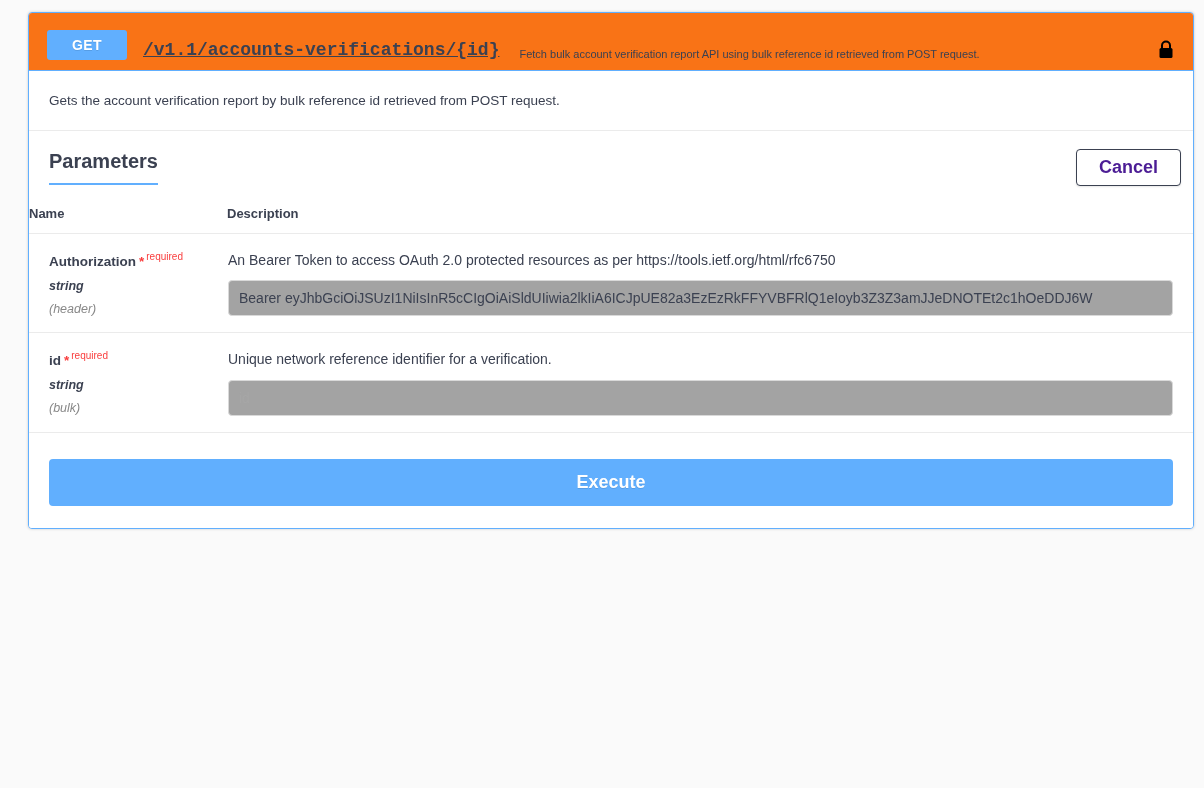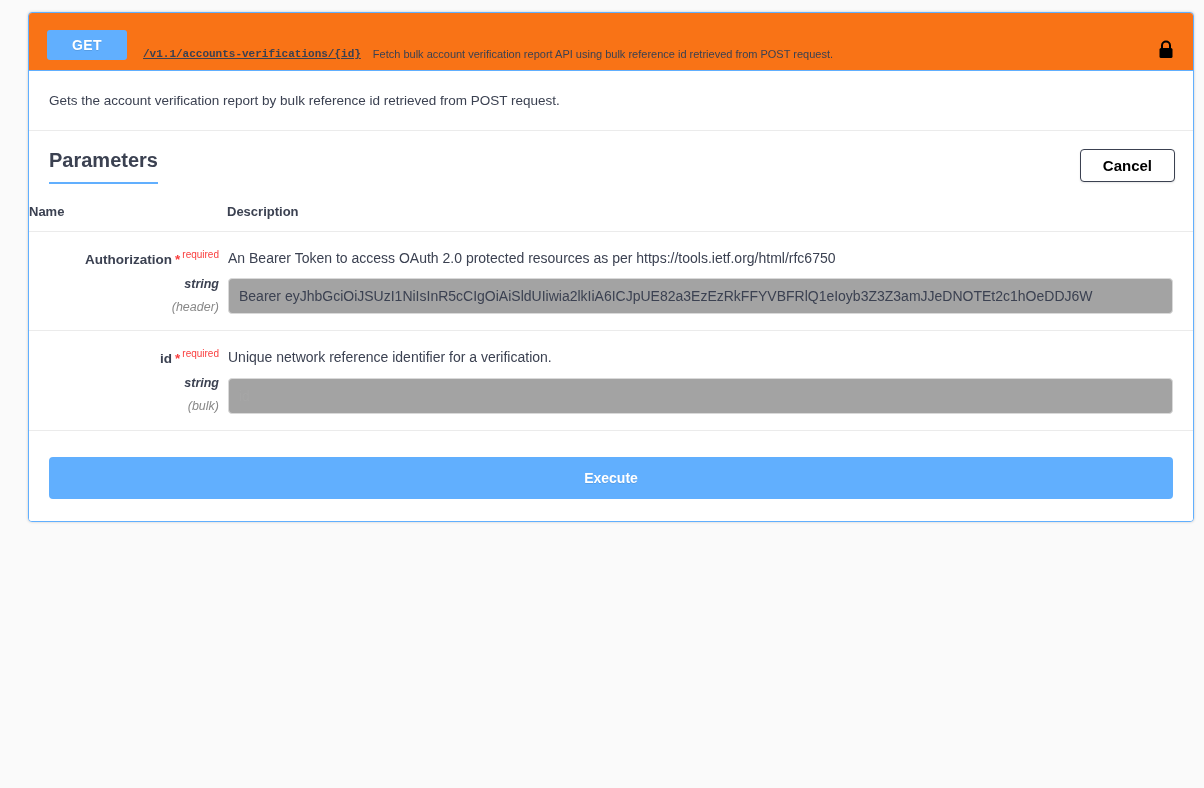--- a/index.html
+++ b/index.html
@@ -50,25 +50,25 @@
     letter-spacing: 0.4px;
     text-align: center;
     border-radius: 3px;
     min-width: 80px;
     padding: 7px 0;
     margin-right: 16px;
     text-shadow: 0 1px 0 rgba(0,0,0,0.1);
   }
   .op-path {
     font-family: "Liberation Mono", monospace;
-    font-size: 11px;
+    font-size: 18px;
     font-weight: bold;
     color: #3b4151;
     text-decoration: underline;
-    margin-right: 12px;
+    margin-right: 20px;
     white-space: nowrap;
   }
   .op-desc {
     font-size: 11px;
     color: #3b4151;
     flex: 1 1 auto;
     white-space: nowrap;
     overflow: hidden;
     text-overflow: ellipsis;
   }
@@ -88,37 +88,37 @@
   }
   .op-summary-text {
     font-size: 13.5px;
     color: #3b4151;
     padding: 22px 20px 22px 20px;
     border-bottom: 1px solid #ebebeb;
   }
 
   .params-header-wrap {
     display: flex;
-    align-items: flex-start;
+    align-items: center;
     justify-content: space-between;
-    padding: 18px 18px 0 20px;
+    padding: 18px 12px 0 20px;
   }
   .params-title {
     font-size: 20px;
     font-weight: bold;
     color: #3b4151;
     padding-bottom: 10px;
     border-bottom: 2px solid #61affe;
     display: inline-block;
     margin: 0;
   }
   .btn-cancel {
-    font-size: 15px;
-    font-weight: bold;
-    color: #000000;
+    font-size: 18px;
+    font-weight: bold;
+    color: #4c1d95;
     background: #ffffff;
     border: 1px solid #3b4151;
     border-radius: 4px;
     padding: 7px 22px;
     cursor: pointer;
     box-shadow: 0 1px 2px rgba(0,0,0,0.1);
     font-family: "Liberation Sans", sans-serif;
   }
 
   table.params-table {
@@ -140,21 +140,20 @@
   table.params-table td {
     vertical-align: top;
     border-bottom: 1px solid #ebebeb;
     padding-top: 16px;
     padding-bottom: 16px;
   }
   td.col-name {
     width: 170px;
     padding-left: 20px;
     padding-right: 8px;
-    text-align: right;
   }
   td.col-desc {
     padding-right: 20px;
   }
 
   .param-name {
     font-size: 13.5px;
     font-weight: bold;
     color: #3b4151;
     line-height: 1.3;
@@ -208,21 +207,21 @@
   .execute-wrap {
     padding: 26px 20px 22px 20px;
   }
   .btn-execute {
     width: 100%;
     display: block;
     background: #61affe;
     border: 2px solid #61affe;
     border-radius: 4px;
     color: #ffffff;
-    font-size: 14px;
+    font-size: 18px;
     font-weight: bold;
     padding: 11px 0;
     cursor: pointer;
     text-shadow: 0 1px 0 rgba(0,0,0,0.1);
     font-family: "Liberation Sans", sans-serif;
   }
 </style>
 </head>
 <body>
 

